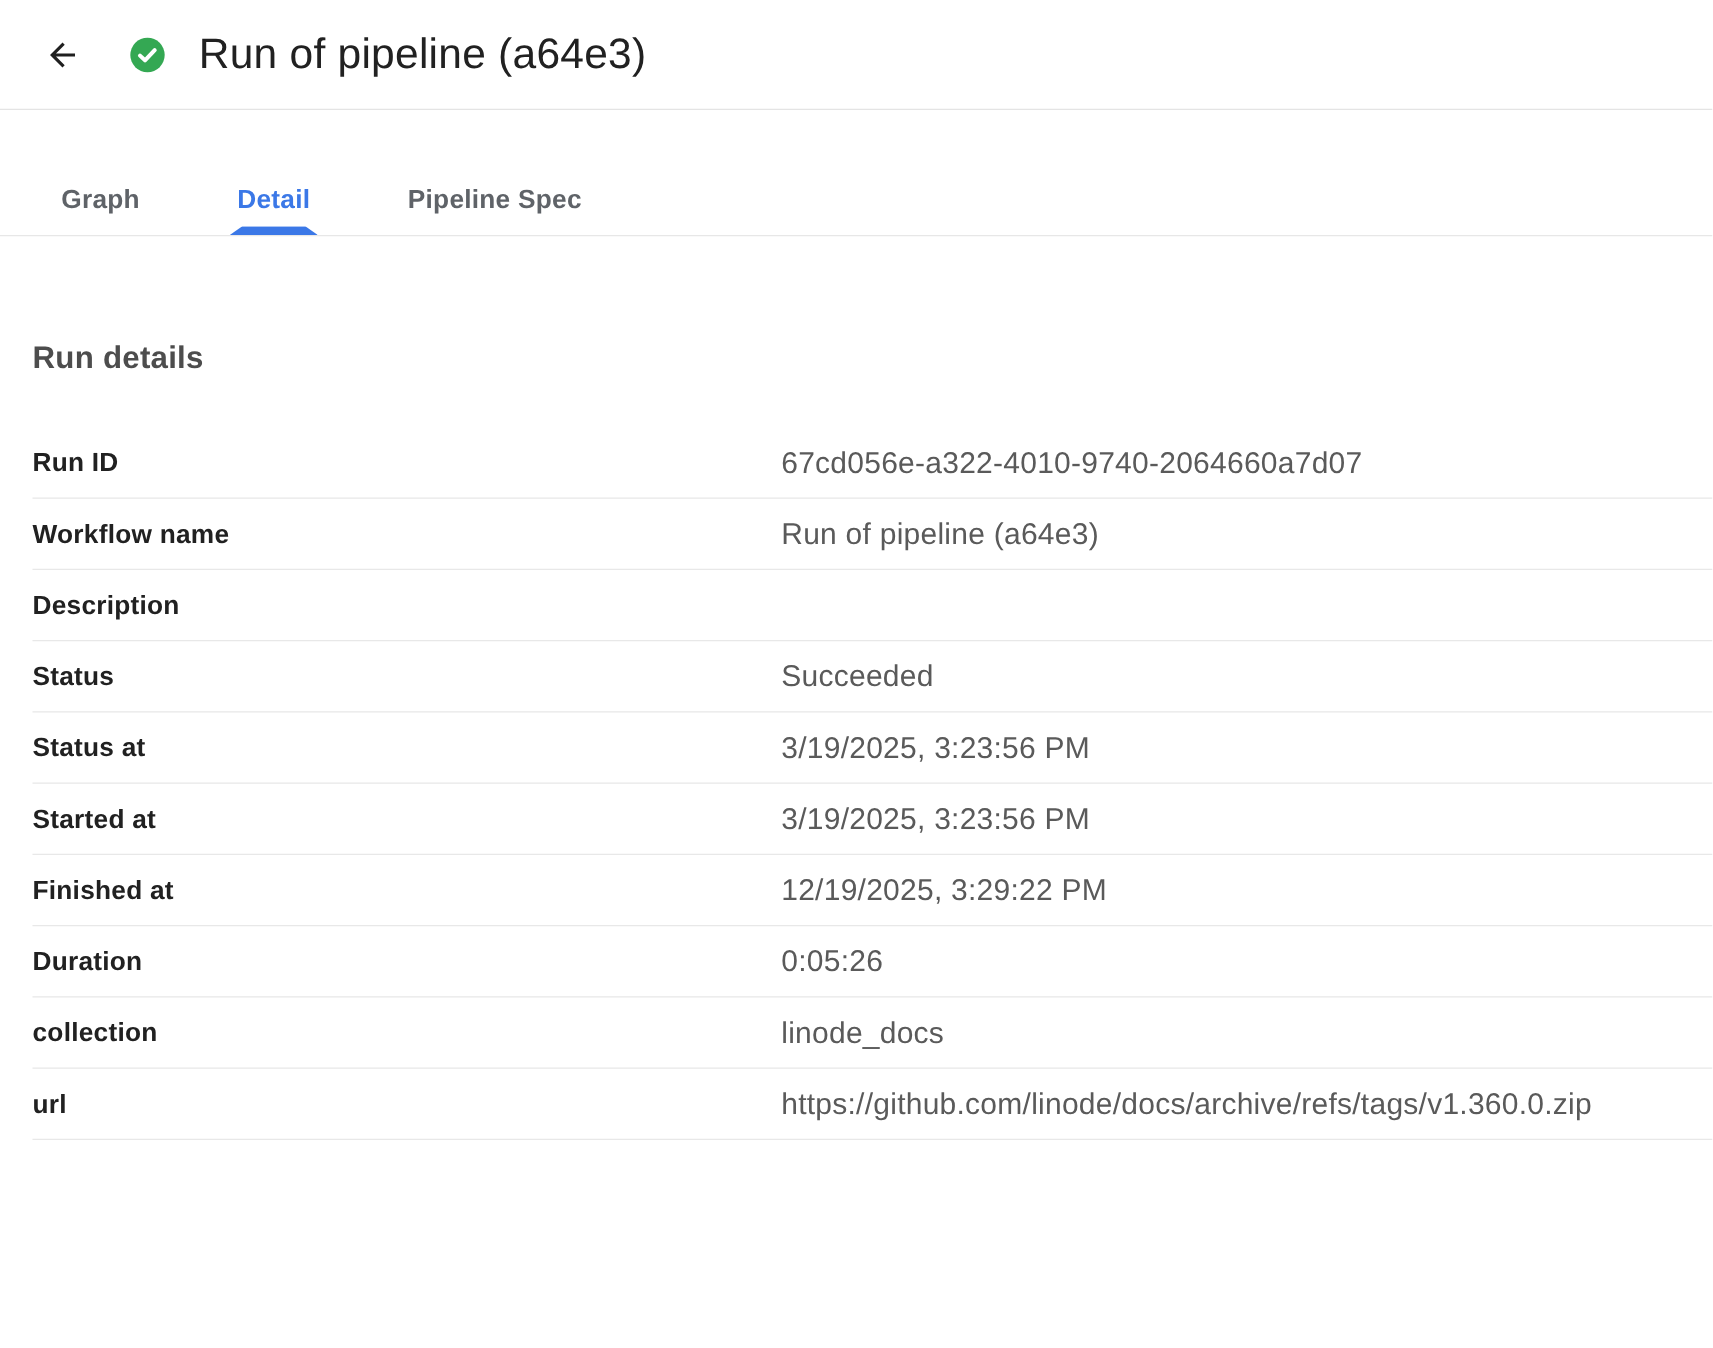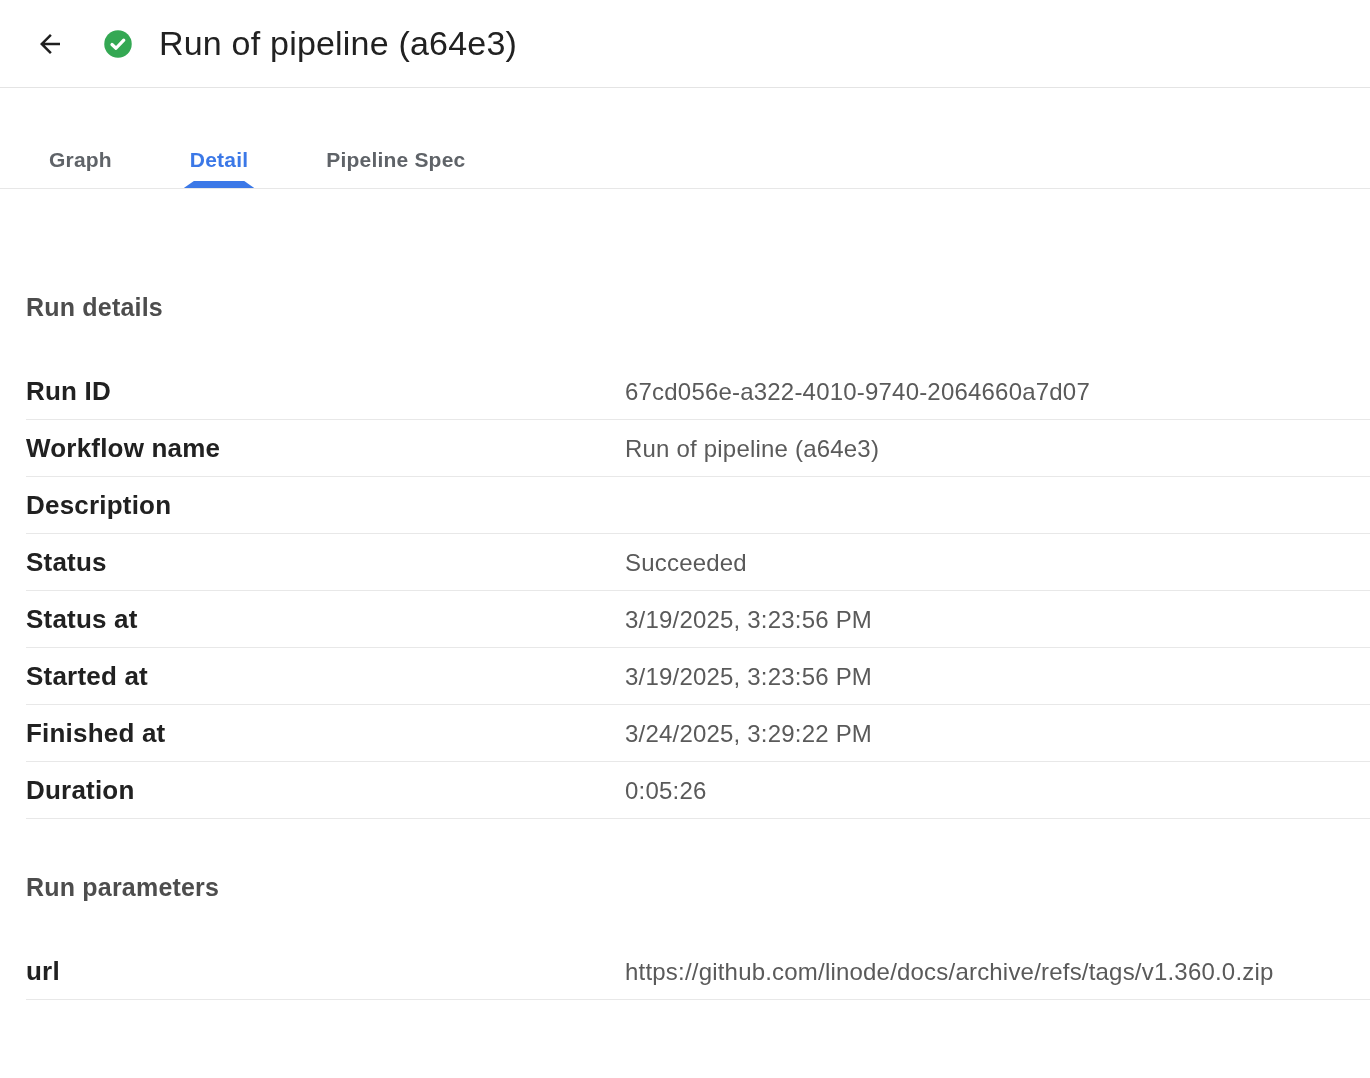--- a/index.html
+++ b/index.html
@@ -84,33 +84,33 @@
   }
 
   
   .content { padding-left: 26px; }
   .section-heading {
     font-size: 25px;
     font-weight: 700;
     color: #4d4d4d;
     letter-spacing: 0.2px;
   }
-  #run-details-heading { margin-top: 104px; margin-bottom: 41px; }
+  #run-details-heading { margin-top: 83px; margin-bottom: 41px; }
   #run-parameters-heading { margin-top: 54px; margin-bottom: 41px; }
 
   .kv-row {
     display: flex;
     align-items: center;
     padding: 16px 0 15px 0;
     border-bottom: 1px solid #e8e8e8;
   }
   .kv-label {
     width: 599px;
     flex-shrink: 0;
-    font-size: 26px;
+    font-size: 21px;
     font-weight: 700;
     color: #212121;
     letter-spacing: 0.2px;
     line-height: 25px;
   }
   .kv-value {
     font-size: 24px;
     font-weight: 400;
     color: #5a5a5a;
     letter-spacing: 0.2px;
@@ -175,30 +175,33 @@
     <div class="kv-row">
       <div class="kv-label">Status at</div>
       <div class="kv-value">3/19/2025, 3:23:56 PM</div>
     </div>
     <div class="kv-row">
       <div class="kv-label">Started at</div>
       <div class="kv-value">3/19/2025, 3:23:56 PM</div>
     </div>
     <div class="kv-row">
       <div class="kv-label">Finished at</div>
-      <div class="kv-value">3/24/2025, 3:29:22 PM</div>
+      <div class="kv-value">12/19/2025, 3:29:22 PM</div>
     </div>
     <div class="kv-row">
       <div class="kv-label">Duration</div>
       <div class="kv-value">0:05:26</div>
     </div>
   </section>
 
   <section>
-    <h2 class="section-heading" id="run-parameters-heading">Run parameters</h2>
-
+
+    <div class="kv-row">
+      <div class="kv-label">collection</div>
+      <div class="kv-value">linode_docs</div>
+    </div>
     <div class="kv-row">
       <div class="kv-label">url</div>
       <div class="kv-value">https://github.com/linode/docs/archive/refs/tags/v1.360.0.zip</div>
     </div>
   </section>
 
 </div>
 
 </body></html>

